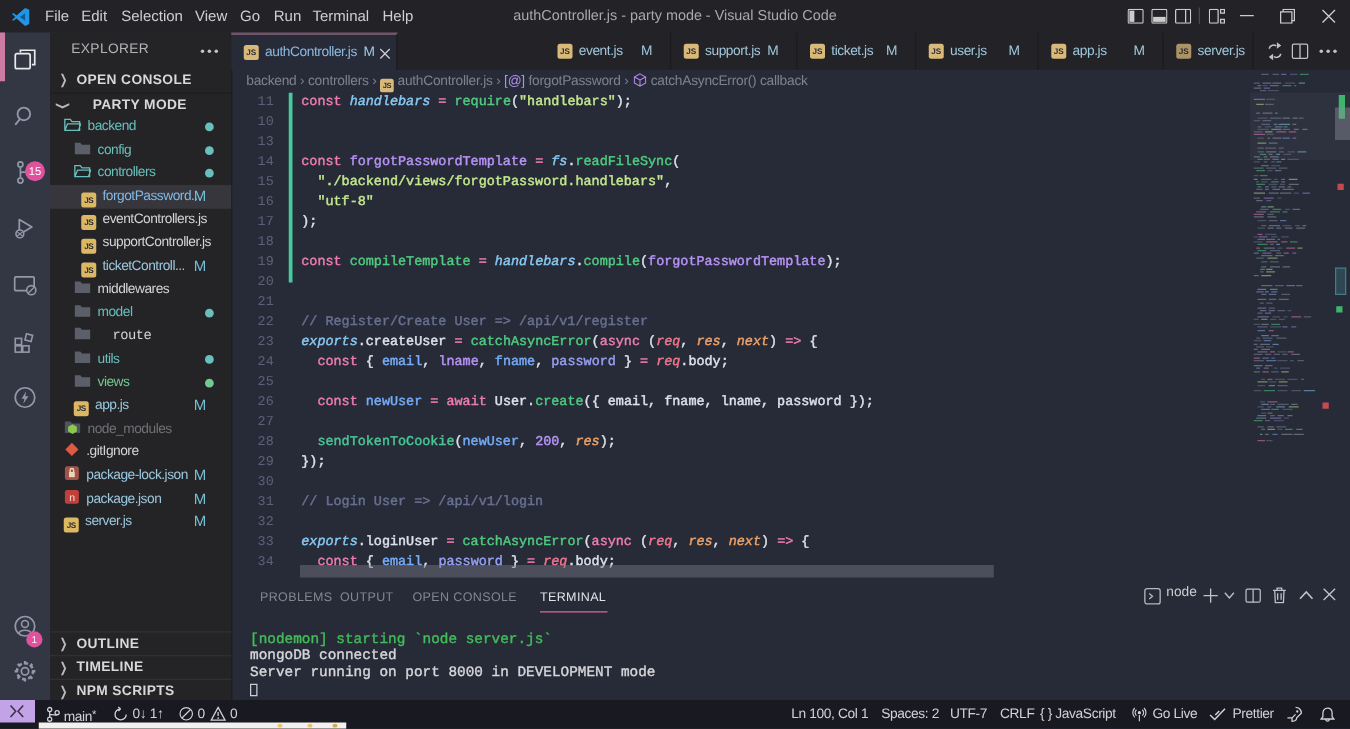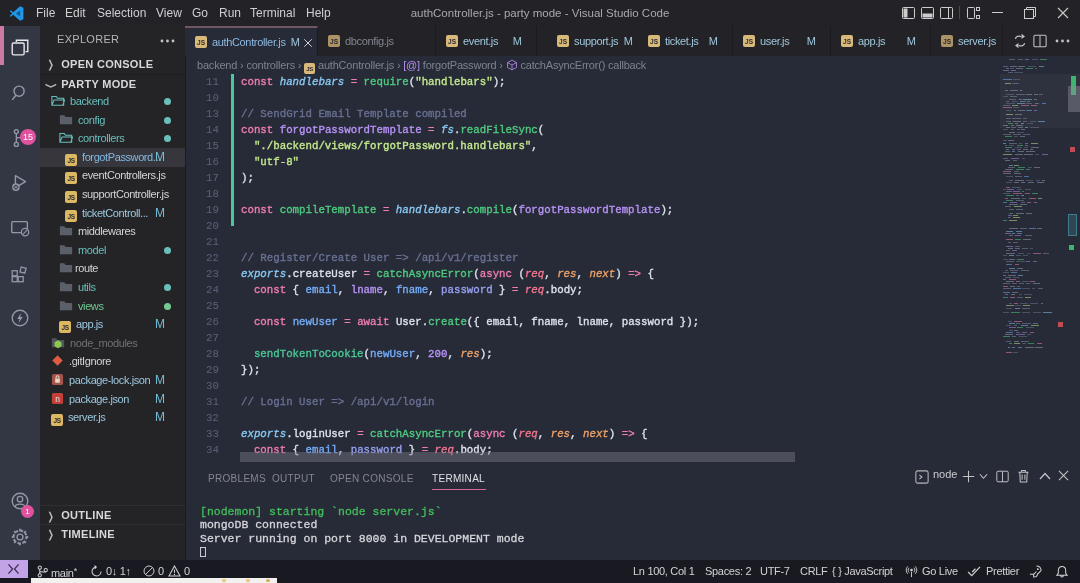--- a/index.html
+++ b/index.html
@@ -168,21 +168,21 @@
 </div>
 
 <div id="sidebar">
   <div class="abs sbhead" style="left:17px;top:7px;font-weight:normal;color:#b4b4b8;">EXPLORER</div>
   <svg class="abs" style="left:120px;top:13px;" width="15" height="4" viewBox="0 0 15 4">
         <circle cx="2" cy="2" r="1.4" fill="#c5c5c8"></circle>
         <circle cx="7.5" cy="2" r="1.4" fill="#c5c5c8"></circle>
         <circle cx="13" cy="2" r="1.4" fill="#c5c5c8"></circle>
       </svg>
   <div class="row" style="top:29px;"><span class="chev" style="margin-left:7px;">❯</span><span class="sbhead" style="margin-left:7px;">OPEN CONSOLE</span></div>
-  <div class="row" style="top:48px;border-top:1px solid #1d1d20;"><span class="chev" style="margin-left:7px;display:inline-block;transform:rotate(90deg) scale(.85,1.2);">❯</span><span class="sbhead" style="margin-left:7px;">PARTY MODE</span></div>
+  <div class="row" style="top:48px;border-top:1px solid #1d1d20;"><span class="chev" style="margin-left:7px;display:inline-block;transform:rotate(90deg) scale(.85,1.2);">❯</span><span class="sbhead" style="margin-left:20px;">PARTY MODE</span></div>
   <div class="row" style="top:66.0px;"><span style="display:inline-block;width:11px;"></span><svg class="tico" width="14" height="13" viewBox="0 0 16 14">
           <path fill="none" stroke="#68bfbc" stroke-width="1.2" d="M1 2.5 6 2.5 7.5 4.5 14.5 4.5 14.5 12.5 1 12.5Z M1 12.5 3.5 6.5 15.5 6.5 13.5 12.5"></path>
         </svg><span style="color:#68bfbc;margin-left:5px;">backend</span><span class="dot" style="background:#68bfbc;"></span></div>
 <div class="row" style="top:84.6px;"><span style="display:inline-block;width:19px;"></span><svg class="tico" width="14" height="13" viewBox="0 0 16 14">
           <path fill="#5a5f6a" d="M1 2 6 2 7.5 4 15 4 15 12.5 1 12.5Z"></path>
         </svg><span style="color:#68bfbc;margin-left:5px;">config</span><span class="dot" style="background:#68bfbc;"></span></div>
 <div class="row" style="top:103.2px;"><span style="display:inline-block;width:19px;"></span><svg class="tico" width="14" height="13" viewBox="0 0 16 14">
           <path fill="none" stroke="#68bfbc" stroke-width="1.2" d="M1 2.5 6 2.5 7.5 4.5 14.5 4.5 14.5 12.5 1 12.5Z M1 12.5 3.5 6.5 15.5 6.5 13.5 12.5"></path>
         </svg><span style="color:#68bfbc;margin-left:5px;">controllers</span><span class="dot" style="background:#68bfbc;"></span></div>
 <div class="row" style="top:121.8px;background:#36363c;"><span style="display:inline-block;width:25px;"></span><span class="jsic2">JS</span><span style="color:#82b9e6;margin-left:5px;">forgotPassword...</span><span class="mm">M</span></div>
@@ -190,21 +190,21 @@
 <div class="row" style="top:159.0px;"><span style="display:inline-block;width:25px;"></span><span class="jsic2">JS</span><span style="color:#d4d4d6;margin-left:5px;">supportController.js</span></div>
 <div class="row" style="top:177.6px;"><span style="display:inline-block;width:25px;"></span><span class="jsic2">JS</span><span style="color:#9cc8de;margin-left:5px;">ticketControll...</span><span class="mm">M</span></div>
 <div class="row" style="top:196.2px;"><span style="display:inline-block;width:19px;"></span><svg class="tico" width="14" height="13" viewBox="0 0 16 14">
           <path fill="#5a5f6a" d="M1 2 6 2 7.5 4 15 4 15 12.5 1 12.5Z"></path>
         </svg><span style="color:#d4d4d6;margin-left:5px;">middlewares</span></div>
 <div class="row" style="top:214.8px;"><span style="display:inline-block;width:19px;"></span><svg class="tico" width="14" height="13" viewBox="0 0 16 14">
           <path fill="#5a5f6a" d="M1 2 6 2 7.5 4 15 4 15 12.5 1 12.5Z"></path>
         </svg><span style="color:#68bfbc;margin-left:5px;">model</span><span class="dot" style="background:#68bfbc;"></span></div>
 <div class="row" style="top:233.4px;"><span style="display:inline-block;width:19px;"></span><svg class="tico" width="14" height="13" viewBox="0 0 16 14">
           <path fill="#5a5f6a" d="M1 2 6 2 7.5 4 15 4 15 12.5 1 12.5Z"></path>
-        </svg><span style="color:#d4d4d6;margin-left:2px;">route</span></div>
+        </svg><span style="color:#d4d4d6;margin-left:17px;font-family:Liberation Mono, monospace;">route</span></div>
 <div class="row" style="top:252.0px;"><span style="display:inline-block;width:19px;"></span><svg class="tico" width="14" height="13" viewBox="0 0 16 14">
           <path fill="#5a5f6a" d="M1 2 6 2 7.5 4 15 4 15 12.5 1 12.5Z"></path>
         </svg><span style="color:#68bfbc;margin-left:5px;">utils</span><span class="dot" style="background:#68bfbc;"></span></div>
 <div class="row" style="top:270.6px;"><span style="display:inline-block;width:19px;"></span><svg class="tico" width="14" height="13" viewBox="0 0 16 14">
           <path fill="#5a5f6a" d="M1 2 6 2 7.5 4 15 4 15 12.5 1 12.5Z"></path>
         </svg><span style="color:#73c991;margin-left:5px;">views</span><span class="dot" style="background:#73c991;"></span></div>
 <div class="row" style="top:289.2px;"><span style="display:inline-block;width:19px;"></span><span class="jsic2">JS</span><span style="color:#9cc8de;margin-left:5px;">app.js</span><span class="mm">M</span></div>
 <div class="row" style="top:307.8px;"><span style="display:inline-block;width:11px;"></span><svg class="tico" width="14" height="13" viewBox="0 0 16 14">
           <path fill="#4f545e" d="M1 2 6 2 7.5 4 15 4 15 12.5 1 12.5Z"></path>
           <path fill="#8cc84b" d="M8 4.5 12 6.8 12 11.2 8 13.5 4 11.2 4 6.8Z"></path>
@@ -217,42 +217,39 @@
           <rect x="4.5" y="6" width="5" height="4.5" fill="#e8d8b8"></rect>
           <path d="M5.5 6 5.5 4.5 A1.5 1.5 0 0 1 8.5 4.5 L8.5 6" fill="none" stroke="#e8d8b8" stroke-width="1.2"></path>
         </svg><span style="color:#9cc8de;margin-left:5px;">package-lock.json</span><span class="mm">M</span></div>
 <div class="row" style="top:363.6px;"><span style="display:inline-block;width:11px;"></span><svg class="tico" width="13" height="13" viewBox="0 0 14 14">
           <rect x="1" y="1" width="12" height="12" rx="2" fill="#c3403a"></rect>
           <text x="7" y="10.5" text-anchor="middle" font-size="9" fill="#f0e0e0" font-family="Liberation Sans">n</text>
         </svg><span style="color:#9cc8de;margin-left:5px;">package.json</span><span class="mm">M</span></div>
 <div class="row" style="top:382.2px;"><span style="display:inline-block;width:11px;"></span><span class="jsic2">JS</span><span style="color:#9cc8de;margin-left:5px;">server.js</span><span class="mm">M</span></div>
   <div class="row" style="top:479px;border-top:1px solid #303033;"><span class="chev" style="margin-left:7px;">❯</span><span class="sbhead" style="margin-left:7px;">OUTLINE</span></div>
   <div class="row" style="top:498px;border-top:1px solid #303033;"><span class="chev" style="margin-left:7px;">❯</span><span class="sbhead" style="margin-left:7px;">TIMELINE</span></div>
+  <div class="row" style="top:517px;border-top:1px solid #303033;"><span class="chev" style="margin-left:7px;">❯</span><span class="sbhead" style="margin-left:7px;">NPM SCRIPTS</span></div>
 </div>
 <div class="abs" style="left:185px;top:26px;width:1px;height:534px;background:#1b1b1f;"></div>
 
 <div id="tabsbar">
   <div class="tab" style="left:-1px;width:133px;background:#272b38;border-top:2px solid #715668;height:30px;">
         <span class="jsic" style="top:8px;">JS</span>
         <span class="lbl" style="color:#8cb8e0;left:27px;top:-1px;">authController.js</span>
         <span class="mod" style="right:17px;position:absolute;top:-1px;">M</span>
         <svg class="abs" style="right:4px;top:10px;" width="10" height="10" viewBox="0 0 12 12">
           <path d="M1.5 1.5 10.5 10.5 M10.5 1.5 1.5 10.5" stroke="#d0d0d4" stroke-width="1.2"></path>
         </svg>
       </div>
-<div class="tab" style="left:132px;width:118px;">
-        <span class="jsic" style="top:9px;opacity:.75;">JS</span>
-        <span class="lbl" style="color:#80858f;left:27px;">dbconfig.js</span>
-      </div>
 <div class="tab" style="left:250px;width:101px;">
         <span class="jsic" style="top:9px;">JS</span>
         <span class="lbl" style="color:#9fc7dc;left:27px;">event.js</span>
         <span class="mod" style="right:14px;position:absolute;">M</span>
       </div>
-<div class="tab" style="left:361px;width:101px;">
+<div class="tab" style="left:351px;width:101px;">
         <span class="jsic" style="top:9px;">JS</span>
         <span class="lbl" style="color:#9fc7dc;left:27px;">support.js</span>
         <span class="mod" style="right:14px;position:absolute;">M</span>
       </div>
 <div class="tab" style="left:452px;width:95px;">
         <span class="jsic" style="top:9px;">JS</span>
         <span class="lbl" style="color:#9fc7dc;left:27px;">ticket.js</span>
         <span class="mod" style="right:14px;position:absolute;">M</span>
       </div>
 <div class="tab" style="left:547px;width:98px;">
@@ -289,21 +286,20 @@
         <path fill="none" stroke="#b48cf0" stroke-width="1.1" d="M8 1.5 14 4.8 14 11.2 8 14.5 2 11.2 2 4.8Z M2 4.8 8 8 14 4.8 M8 8 8 14.5"></path>
       </svg>&nbsp;<span>catchAsyncError() callback</span>
 </div>
 
 <div id="editor">
   <div id="gitbar"></div>
   <div class="gn" style="top:0px;">11</div>
 <div class="cl" style="top:0px;"><span style="color:#f07cb2;">const</span><span style="color:#dce1ec;">&nbsp;</span><span style="color:#88c8f2;font-style:italic;">handlebars</span><span style="color:#dce1ec;">&nbsp;</span><span style="color:#f07cb2;">=</span><span style="color:#dce1ec;">&nbsp;</span><span style="color:#4ecb7f;">require</span><span style="color:#dce1ec;">(</span><span style="color:#c3e88d;">"handlebars"</span><span style="color:#dce1ec;">);</span></div>
 <div class="gn" style="top:16px;">10</div>
 <div class="gn" style="top:32px;">13</div>
-<div class="cl" style="top:32px;"><span style="color:#687092;">//&nbsp;SendGrid&nbsp;Email&nbsp;Template&nbsp;compiled</span></div>
 <div class="gn" style="top:48px;">14</div>
 <div class="cl" style="top:48px;"><span style="color:#f07cb2;">const</span><span style="color:#dce1ec;">&nbsp;</span><span style="color:#b793f6;">forgotPasswordTemplate</span><span style="color:#dce1ec;">&nbsp;</span><span style="color:#f07cb2;">=</span><span style="color:#dce1ec;">&nbsp;</span><span style="color:#88c8f2;font-style:italic;">fs</span><span style="color:#dce1ec;">.</span><span style="color:#4ecb7f;">readFileSync</span><span style="color:#dce1ec;">(</span></div>
 <div class="gn" style="top:64px;">15</div>
 <div class="cl" style="top:64px;"><span style="color:#dce1ec;">&nbsp;&nbsp;</span><span style="color:#c3e88d;">"./backend/views/forgotPassword.handlebars"</span><span style="color:#dce1ec;">,</span></div>
 <div class="gn" style="top:80px;">16</div>
 <div class="cl" style="top:80px;"><span style="color:#dce1ec;">&nbsp;&nbsp;</span><span style="color:#c3e88d;">"utf-8"</span></div>
 <div class="gn" style="top:96px;">17</div>
 <div class="cl" style="top:96px;"><span style="color:#dce1ec;">);</span></div>
 <div class="gn" style="top:112px;">18</div>
 <div class="gn" style="top:128px;">19</div>

